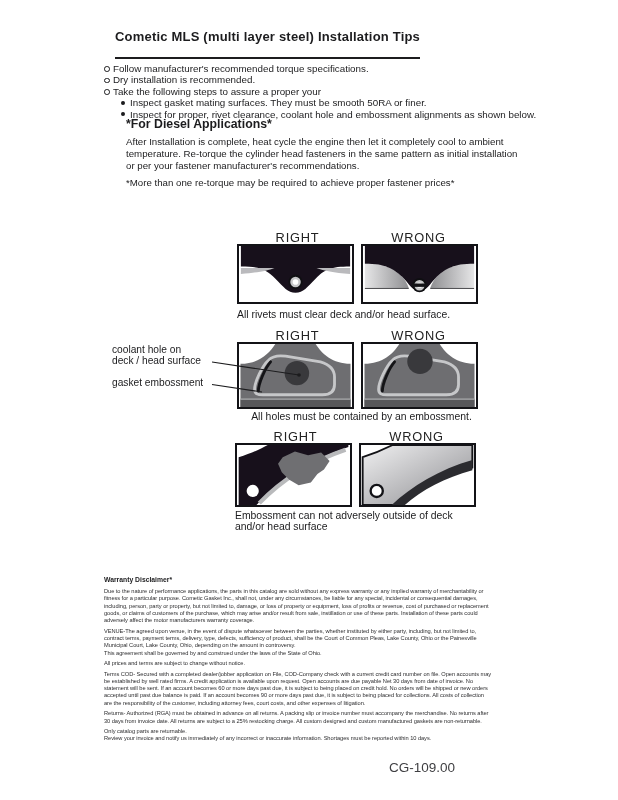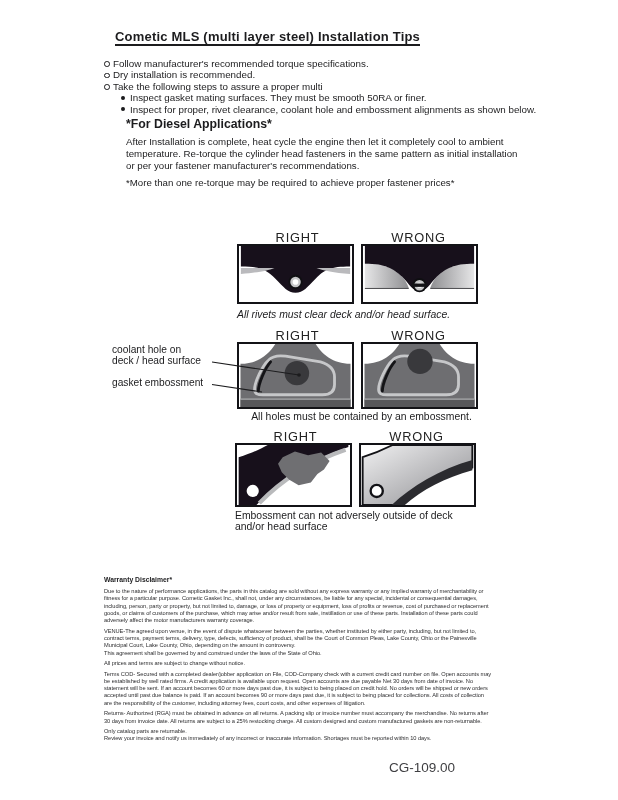--- a/index.html
+++ b/index.html
@@ -5,23 +5,23 @@
   * { box-sizing: border-box; margin: 0; padding: 0; }
   html,body { background:#fff; }
   .page {
     position: relative; width: 618px; height: 800px; background: #fff;
     font-family: "Liberation Sans", sans-serif; color: var(--text-black, #1c1c1e);
     overflow: hidden;
   }
   
   .intro { position: absolute; left: 104px; top: 27px; width: 470px; }
   .intro h1 {
-    display: inline-block; margin: 0 0 12px 11px;
+    display: inline-block; margin: 0 0 4px 11px;
     font-size: 13px; font-weight: bold; letter-spacing: .2px;
-    border-bottom: 2px solid var(--text-black, #1c1c1e); padding-bottom: 0;
+    border-bottom: 2px solid var(--text-black, #1c1c1e); padding-bottom: 13px;
   }
   .tips { list-style: none; font-size: 9.8px; line-height: 11.4px; }
   .tips li { position: relative; padding-left: 9px; }
   .tips li.main::before {
     content: ""; position: absolute; left: 0; top: 3.2px; width: 3.6px; height: 3.6px;
     border: 1px solid var(--text-black, #1c1c1e); border-radius: 50%;
   }
   .tips li.sub { margin-left: 17px; }
   .tips li.sub::before {
     content: ""; position: absolute; left: 0; top: 3.8px; width: 3.8px; height: 3.8px;
@@ -34,21 +34,21 @@
   
   .figrow { position: absolute; }
   #fig1 { left: 237px; top: 230px; width: 249px; }
   #fig2 { left: 237px; top: 328px; width: 249px; }
   #fig3 { left: 235px; top: 429px; width: 249px; }
   .fig-labels { display: flex; height: 14px; }
   .fig-labels span { width: 121px; text-align: center; font-size: 12.8px; letter-spacing: .8px; color: #222; }
   .fig-boxes { display: flex; gap: 7px; }
   .fig-boxes svg { display: block; border: 2px solid #131317; background: #fff; }
   .caption { font-size: 10.4px; line-height: 11.2px; color: var(--text-black, #1c1c1e); }
-  #fig1 .caption { margin-top: 5px; font-style: italic; }
+  #fig1 .caption { margin-top: 5px; }
   #fig2 .caption { margin-top: 2px; text-align: center; }
   #fig3 .caption { margin-top: 3px; }
   
   .anno { position: absolute; width: 100px; text-align: left; font-size: 10.2px; line-height: 10.6px; }
   #anno-coolant { left: 112px; top: 345px; }
   #anno-emboss  { left: 112px; top: 378px; }
   #leader-lines { position: absolute; left: 115px; top: 340px; pointer-events: none; }
   
   .ink   { fill: var(--ink, #17101b); }
   .ggray { fill: var(--gasket-gray, #6e6e71); }
@@ -67,21 +67,21 @@
 </head>
 <body>
 
 <div class="page">
 
   <section class="intro">
     <h1>Cometic MLS (multi layer steel) Installation Tips</h1>
     <ul class="tips">
       <li class="main"><span>Follow manufacturer's recommended torque specifications.</span></li>
       <li class="main"><span>Dry installation is recommended.</span></li>
-      <li class="main"><span>Take the following steps to assure a proper multi</span></li>
+      <li class="main"><span>Take the following steps to assure a proper your</span></li>
       <li class="sub"><span>Inspect gasket mating surfaces.  They must be smooth 50RA or finer.</span></li>
       <li class="sub"><span>Inspect for proper, rivet clearance, coolant hole and embossment alignments as shown below.</span></li>
     </ul>
   </section>
 
   <section class="diesel">
     <h2>*For Diesel Applications*</h2>
     <p>After Installation is complete, heat cycle the engine then let it completely cool to ambient
 temperature. Re-torque the cylinder head fasteners in the same pattern as initial installation
 or per your fastener manufacturer's recommendations.</p>

